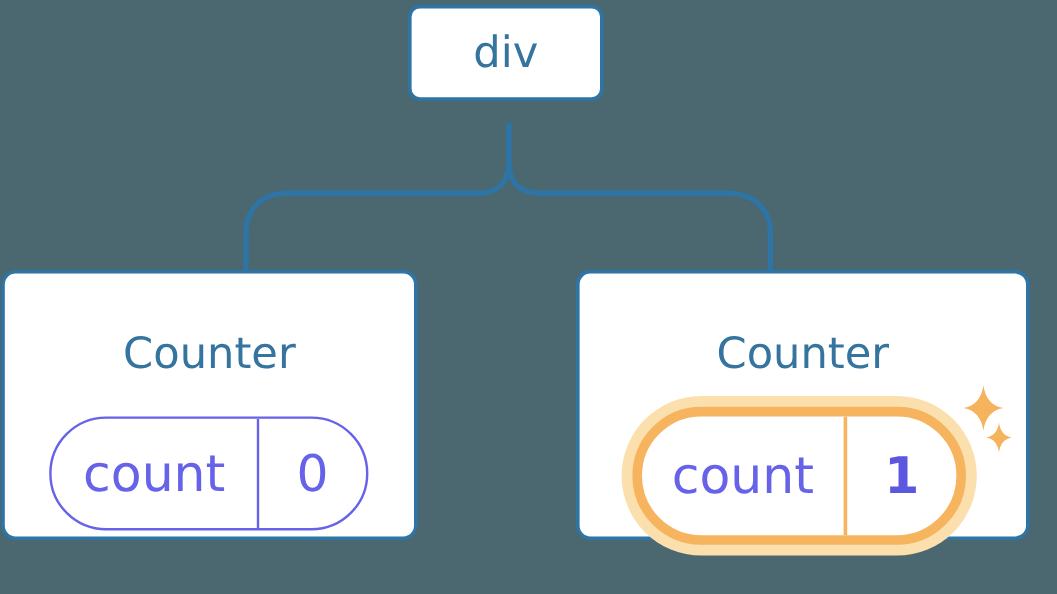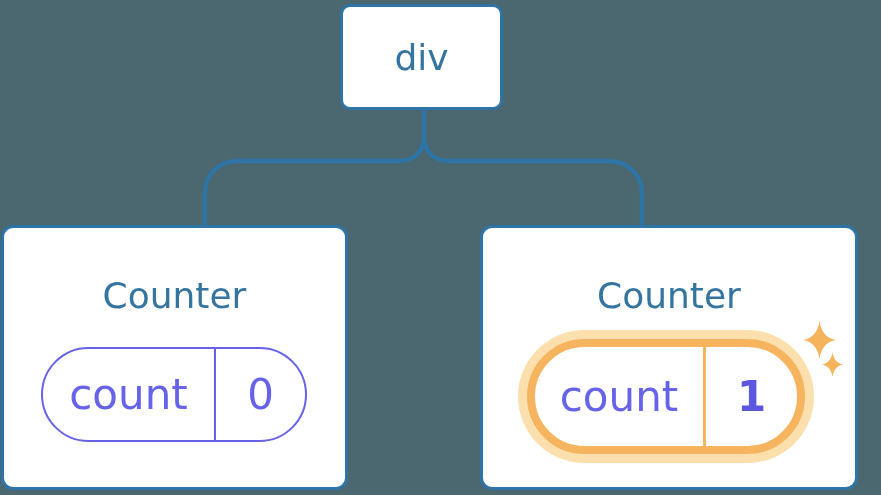--- a/index.html
+++ b/index.html
@@ -30,36 +30,36 @@
   }
   .sparkle {
     fill: var(--sparkle, #F5B35C);
   }
 
   .root-node {
     position: absolute;
     left: 340px;
     top: 4px;
     width: 163px;
-    height: 106px;
+    height: 80px;
     background: var(--node-bg, #FFFFFF);
     border: 3px solid var(--line, #2E74A4);
     border-radius: 10px;
     display: flex;
     align-items: center;
     justify-content: center;
     font-size: 36px;
     color: var(--label, #35749E);
     z-index: 2;
   }
 
   .card {
     position: absolute;
     top: 225px;
-    height: 265px;
+    height: 225px;
     background: var(--node-bg, #FFFFFF);
     border: 3px solid var(--line, #2E74A4);
     border-radius: 12px;
     z-index: 2;
   }
   .card-left  { left: 1px;   width: 347px; }
   .card-right { left: 480px; width: 378px; }
 
   .card-title {
     position: absolute;

